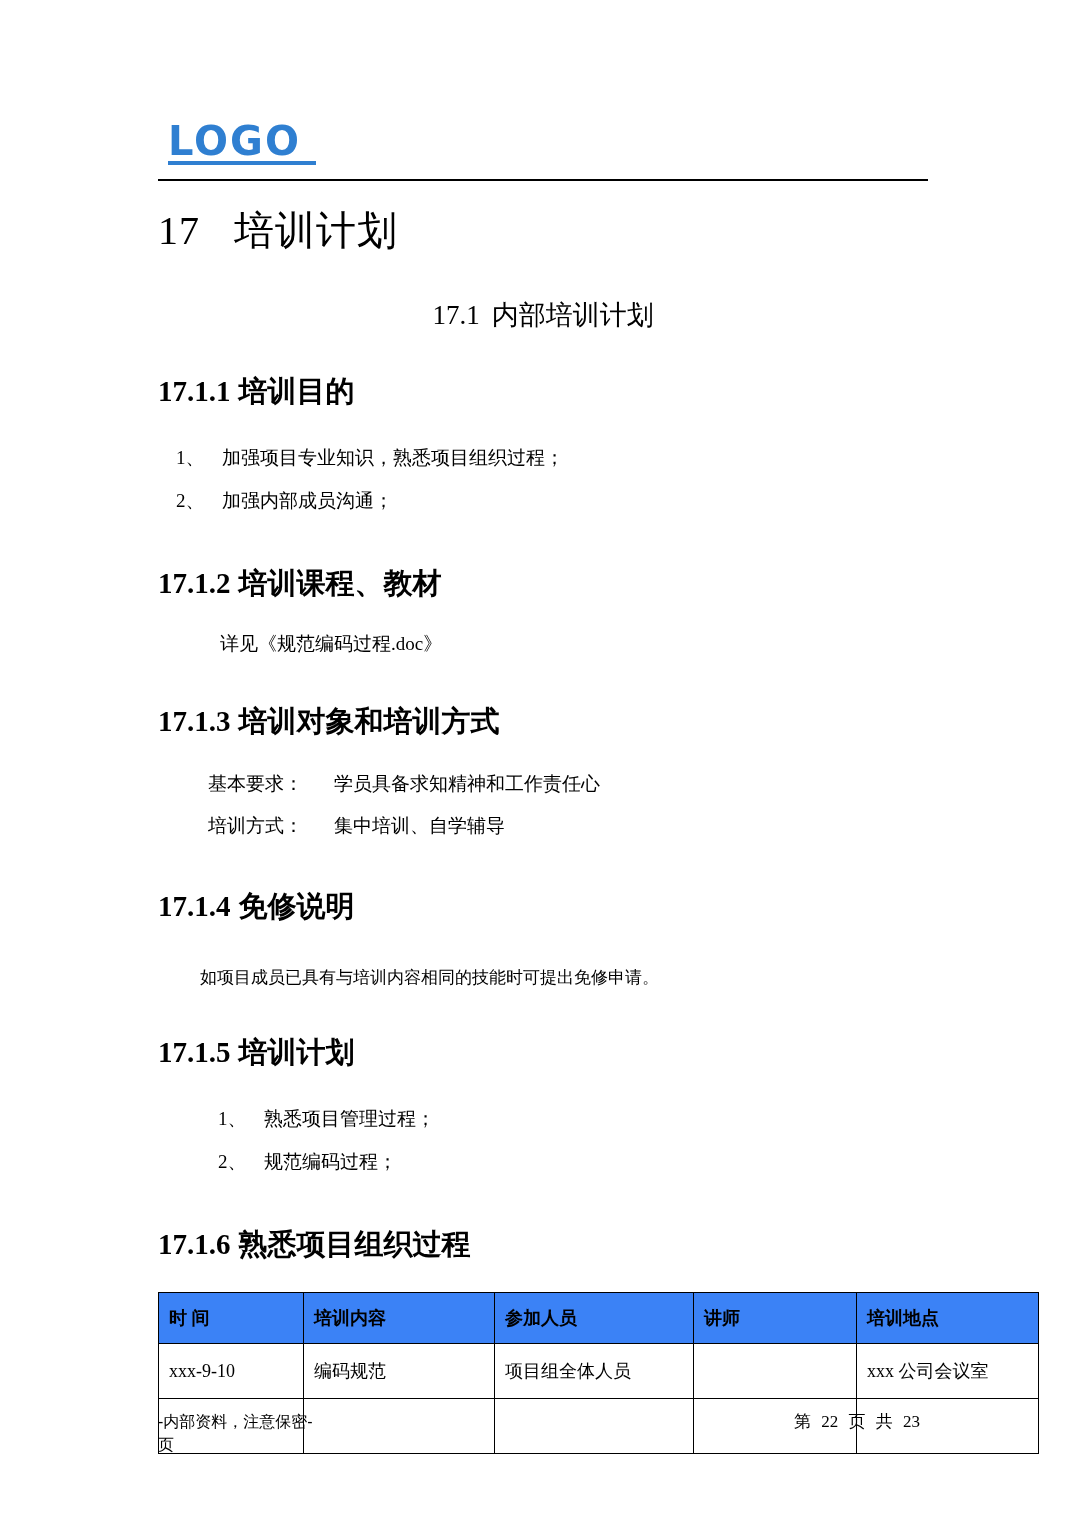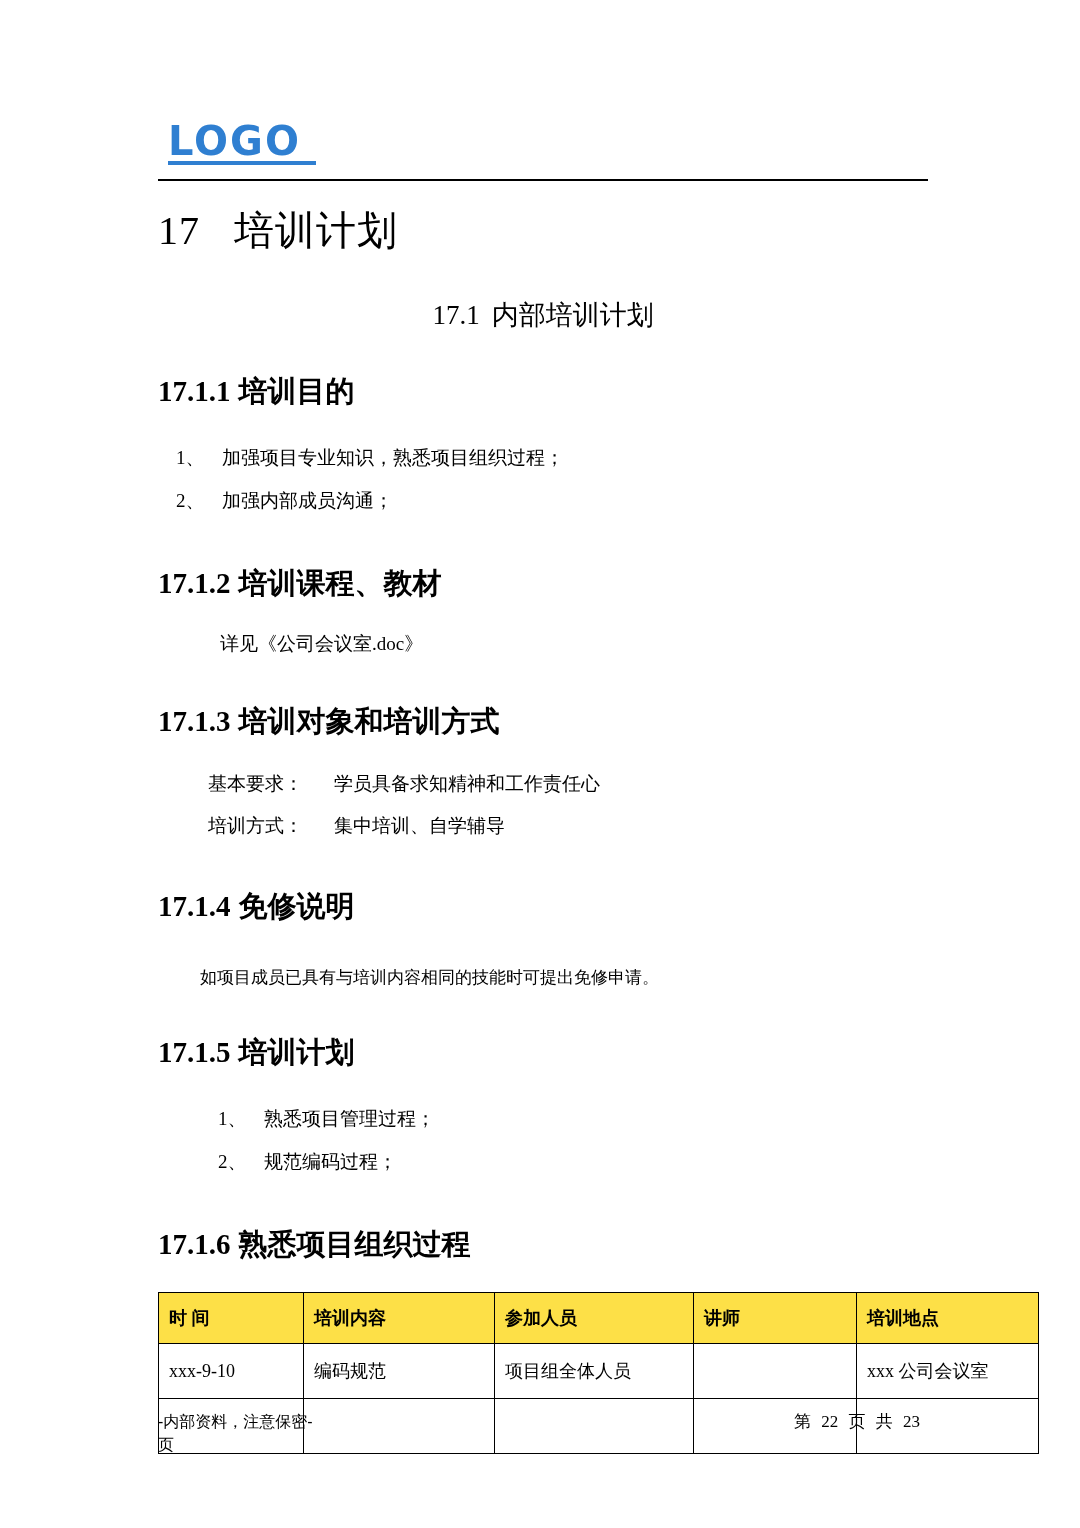--- a/index.html
+++ b/index.html
@@ -124,21 +124,21 @@
   table.sched th, table.sched td {
     border: 1px solid #000000;
     height: 46px;
     padding: 4px 10px;
     font-size: 18px;
     text-align: left;
     vertical-align: middle;
     font-weight: normal;
   }
   table.sched thead th {
-    background: #fde047;
+    background: #3b82f6;
     font-weight: bold;
     height: 42px;
   }
   .col-1 { width: 124px; }
   .col-2 { width: 170px; }
   .col-3 { width: 178px; }
   .col-4 { width: 142px; }
   .col-5 { width: 161px; }
 
   
@@ -205,21 +205,21 @@
       </li>
       <li>
         <span class="marker">2、</span><span>加强内部成员沟通；</span>
       </li>
     </ul>
 
     <h3 class="doc-h3">
       <span class="num">17.1.2</span><span>培训课程、教材</span>
     </h3>
 
-    <p class="para indent-2">详见《公司会议室.doc》</p>
+    <p class="para indent-2">详见《规范编码过程.doc》</p>
 
     <h3 class="doc-h3">
       <span class="num">17.1.3</span><span>培训对象和培训方式</span>
     </h3>
 
     <div class="indent-1" style="margin-top:24px;">
       <div class="kv">
         <span class="k">基本要求：</span><span class="v">学员具备求知精神和工作责任心</span>
       </div>
       <div class="kv">

